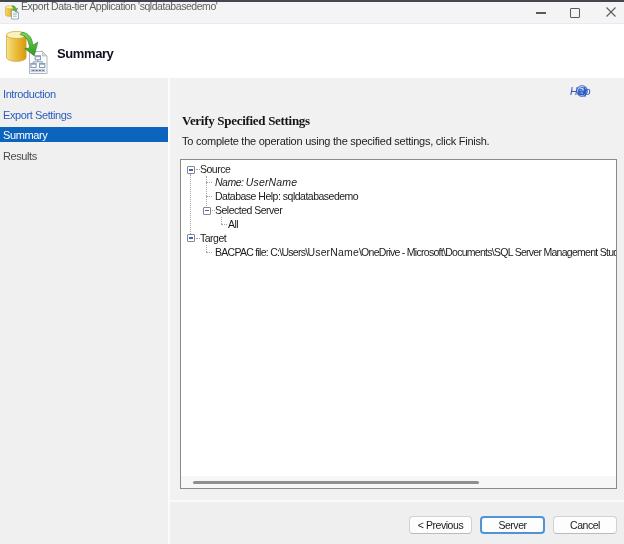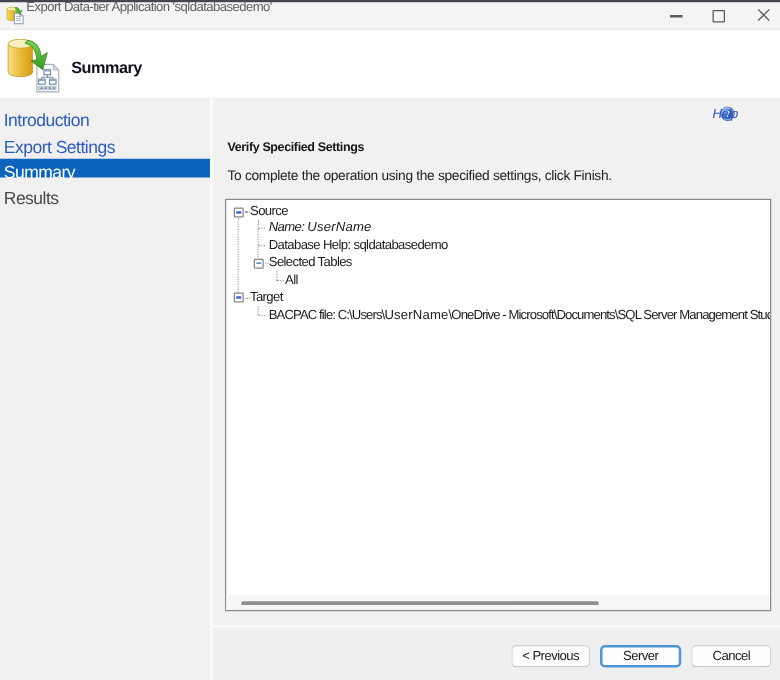--- a/index.html
+++ b/index.html
@@ -9,21 +9,21 @@
   .topline{left:0;top:0;width:624px;height:2px;background:#45454f;}
   .titlebar{left:0;top:2px;width:624px;height:21px;background:#f4f4f6;border-bottom:1px solid #ebebed;}
   .titletext{left:21px;top:0;font-size:10.5px;color:#606060;letter-spacing:-0.45px;}
   .minbtn{left:536px;top:12px;width:10px;height:1.5px;background:#5a5a5a;}
   .maxbtn{left:570px;top:8px;width:8px;height:8px;border:1px solid #5a5a5a;border-radius:1px;}
   .header{left:0;top:24px;width:624px;height:54px;background:#ffffff;}
   .h-title{left:57px;top:46px;font-size:13px;font-weight:bold;color:#10101e;letter-spacing:-0.4px;}
   .sidebar{left:0;top:78px;width:168px;height:466px;background:#f0f0f1;}
   .vdiv{left:168px;top:78px;width:2px;height:466px;background:#fbfbfc;}
   .content{left:170px;top:78px;width:454px;height:422px;background:#f1f1f2;}
-  .nav{font-size:14px;letter-spacing:-0.4px;}
+  .nav{font-size:11px;letter-spacing:-0.4px;}
   .navsel{left:0;top:127px;width:168px;height:15px;background:#0d64bd;}
   .footer{left:170px;top:502px;width:454px;height:42px;background:#efeff0;}
   .fsep{left:170px;top:500px;width:454px;height:2px;background:#fafafb;}
   .panel{left:180px;top:159px;width:435px;height:328px;background:#fff;border:1px solid #8a8a8a;}
   .track{left:181px;top:476px;width:435px;height:12px;background:#f7f7f8;}
   .thumb{left:193px;top:481px;width:286px;height:3px;background:#8f8f8f;border-radius:1.5px;}
   .btn{height:16px;background:#fdfdfd;border:1px solid #d1d1d1;border-bottom-color:#bbbbbb;
        border-radius:4px;font-size:10.5px;letter-spacing:-0.45px;color:#1a1a1a;text-align:center;line-height:16px;}
   .tree{font-size:10.5px;color:#1b1b1b;letter-spacing:-0.5px;white-space:nowrap;}
   .ebox{width:6px;height:6px;border:1px solid #878787;background:#fff;border-radius:1px;}
@@ -109,21 +109,21 @@
         <stop offset="0.6" stop-color="#2458c0"></stop>
         <stop offset="1" stop-color="#1a3f96"></stop>
       </radialGradient>
     </defs>
     <circle cx="6" cy="6" r="5.5" fill="url(#hg)" stroke="#4a6fc0" stroke-width="0.6"></circle>
     <circle cx="6" cy="6" r="4.6" fill="none" stroke="#ffffff" stroke-width="0.7" opacity="0.75"></circle>
     <text x="6" y="8.6" text-anchor="middle" font-size="7.5" font-weight="bold" fill="#fff" font-family="Liberation Serif,serif">?</text>
   </svg>
   <div class="abs" style="left:570px;top:85px;font-size:10.5px;letter-spacing:-0.3px;color:#3457bd;font-style:italic;">Help</div>
 
-  <div class="abs" style="left:182px;top:113px;font-size:10px;font-weight:bold;color:#151515;letter-spacing:-0.3px;">Verify Specified Settings</div>
+  <div class="abs" style="left:182px;top:113px;font-size:13px;font-weight:bold;color:#151515;letter-spacing:-0.3px;font-family:Liberation Serif, serif;">Verify Specified Settings</div>
   <div class="abs" style="left:182px;top:135px;font-size:11px;color:#222;letter-spacing:-0.25px;">To complete the operation using the specified settings, click Finish.</div>
 
   <div class="abs panel"></div>
 
   <div class="abs dotv" style="left:190px;top:174px;height:60px;"></div>
   <div class="abs doth" style="left:196px;top:169px;width:4px;"></div>
   <div class="abs dotv" style="left:206px;top:176px;height:30px;"></div>
   <div class="abs doth" style="left:206px;top:182px;width:6px;"></div>
   <div class="abs doth" style="left:206px;top:196px;width:6px;"></div>
   <div class="abs doth" style="left:212px;top:210px;width:3px;"></div>
@@ -139,21 +139,21 @@
   <div class="abs ebox" style="left:203px;top:206.5px;">
     <div class="minus"></div>
   </div>
   <div class="abs ebox" style="left:187px;top:234px;">
     <div class="minus"></div>
   </div>
 
   <div class="abs tree" style="left:200px;top:163px;">Source</div>
   <div class="abs tree" style="left:215px;top:176px;font-style:italic;">Name: <span style="letter-spacing:0.15px;">UserName</span></div>
   <div class="abs tree" style="left:215px;top:190px;">Database Help: sqldatabasedemo</div>
-  <div class="abs tree" style="left:215px;top:204px;">Selected Tables</div>
+  <div class="abs tree" style="left:215px;top:204px;">Selected Server</div>
   <div class="abs tree" style="left:228px;top:218px;text-align:right;">All</div>
   <div class="abs tree" style="left:200px;top:232px;">Target</div>
   <div class="abs tree" style="left:215px;top:246px;width:401px;overflow:hidden;letter-spacing:-0.72px;">BACPAC file: C:\Users\<span style="letter-spacing:0.15px;">UserName</span>\OneDrive - Microsoft\Documents\SQL Server Management Studio\sqldatabasedemo.bacpac</div>
 
   <div class="abs track"></div>
   <div class="abs thumb"></div>
 
   <div class="abs fsep"></div>
   <div class="abs footer"></div>
 

